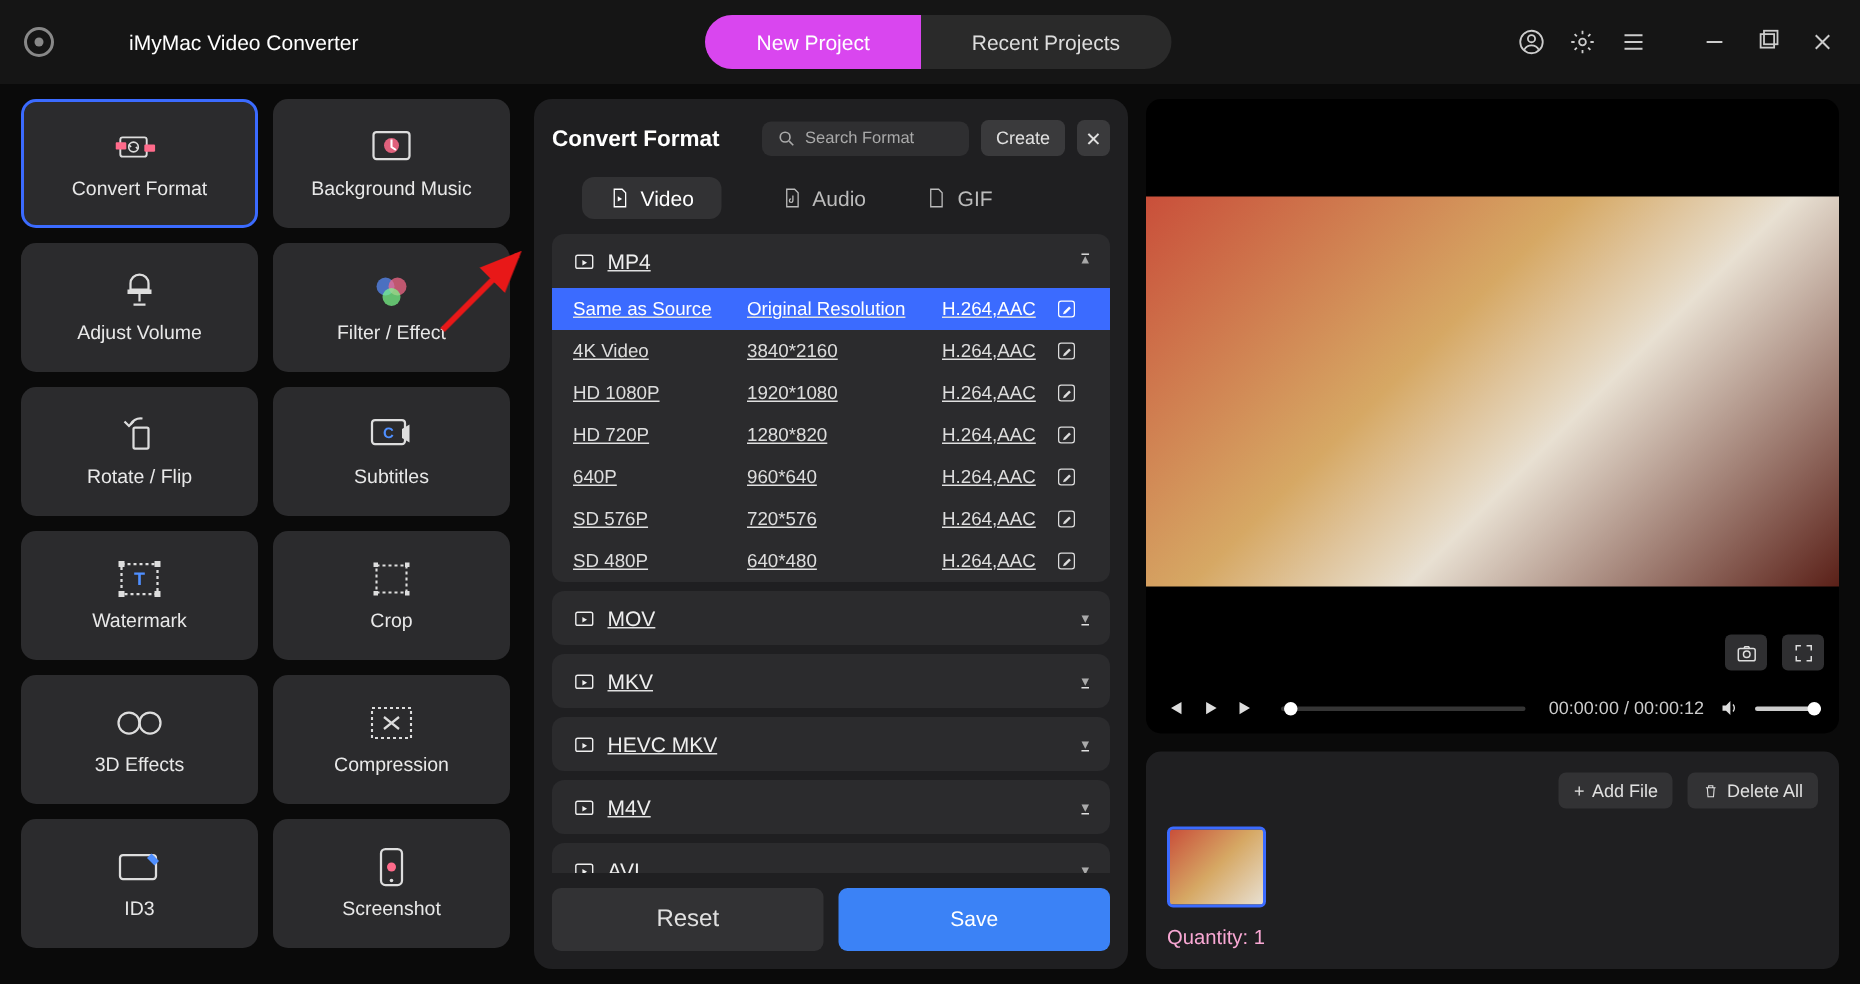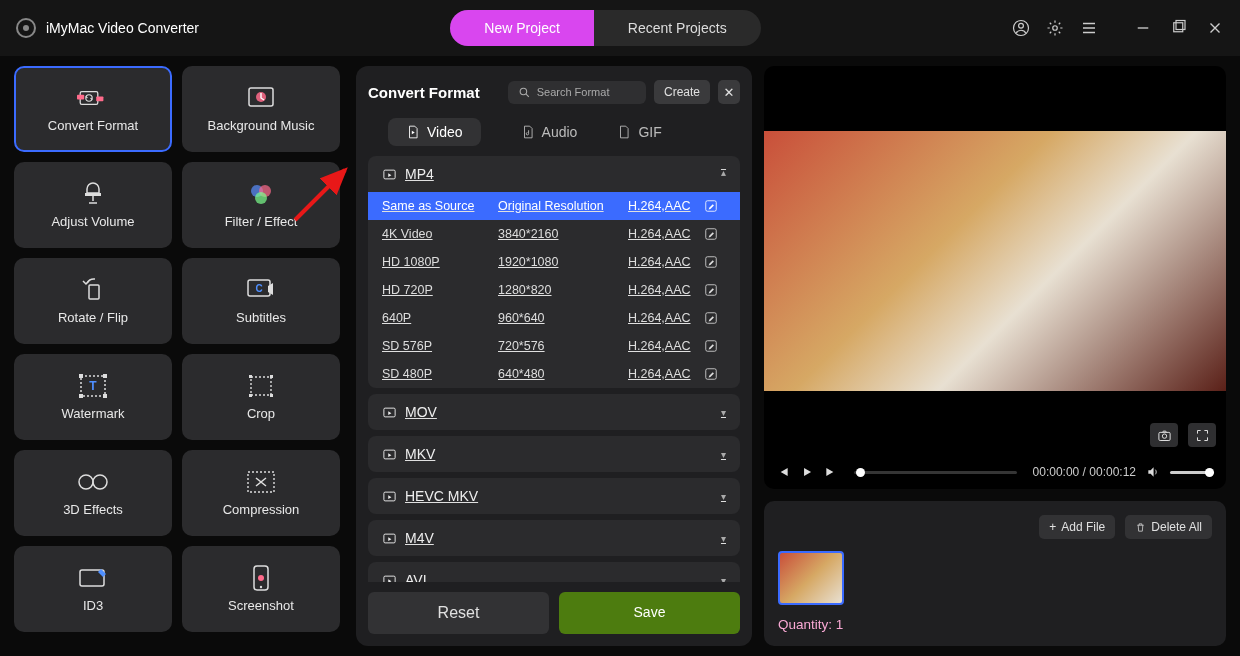--- a/index.html
+++ b/index.html
@@ -1,19 +1,19 @@
 <!DOCTYPE html>
 <html><head>
 <meta charset="utf-8">
 <style>
 * { margin: 0; padding: 0; box-sizing: border-box; font-family: -apple-system, BlinkMacSystemFont, "Segoe UI", sans-serif; }
 body { background: #0a0a0a; color: #e0e0e0; width: 1240px; height: 656px; overflow: hidden; }
 
 
-.titlebar { display: flex; align-items: center; height: 56px; padding: 0 16px; background: #151515; }
+.titlebar { display: flex; align-items: center; height: 56px; padding: 0 16px; background: #151515; gap: 40px; }
 .titlebar .logo { width: 20px; height: 20px; border: 2px solid #888; border-radius: 50%; display: flex; align-items: center; justify-content: center; margin-right: 10px; }
 .titlebar .logo::after { content: ''; width: 6px; height: 6px; background: #888; border-radius: 50%; }
 .titlebar .title { color: #fff; font-size: 14px; font-weight: 500; }
 .titlebar .center-nav { margin-left: auto; margin-right: auto; display: flex; background: #2a2a2a; border-radius: 22px; overflow: hidden; }
 .titlebar .center-nav .btn { padding: 10px 34px; font-size: 14px; cursor: pointer; }
 .titlebar .center-nav .btn.active { background: #d946ef; color: #fff; }
 .titlebar .center-nav .btn:not(.active) { color: #ddd; }
 .titlebar .right-icons { display: flex; gap: 16px; align-items: center; }
 .titlebar .right-icons .win-controls { display: flex; gap: 18px; margin-left: 20px; }
 .titlebar .ico { width: 18px; height: 18px; cursor: pointer; color: #ccc; }
@@ -51,21 +51,21 @@
 .fmt-group .fmt-head { display: flex; align-items: center; padding: 10px 14px; font-size: 14px; color: #eee; cursor: pointer; }
 .fmt-group .fmt-head svg { width: 15px; height: 15px; margin-right: 8px; }
 .fmt-group .fmt-head .caret { margin-left: auto; font-size: 10px; color: #aaa; }
 .fmt-group.open .fmt-head .caret { transform: rotate(180deg); }
 .fmt-row { display: grid; grid-template-columns: 116px 130px 1fr 22px; align-items: center; padding: 7px 14px; font-size: 12.5px; color: #ddd; cursor: pointer; }
 .fmt-row.selected { background: #3b6bff; color: #fff; }
 .fmt-row .edit { width: 14px; height: 14px; }
 
 .action-row { display: flex; gap: 10px; margin-top: 10px; }
 .action-row .btn-sec { flex: 1; background: #323234; border-radius: 6px; padding: 12px; text-align: center; font-size: 16px; cursor: pointer; }
-.action-row .btn-pri { flex: 1; background: #4d7c0f; border-radius: 6px; padding: 12px; text-align: center; font-size: 14px; cursor: pointer; color: #fff; }
+.action-row .btn-pri { flex: 1; background: #3b82f6; border-radius: 6px; padding: 12px; text-align: center; font-size: 14px; cursor: pointer; color: #fff; }
 
 
 .preview-panel { flex: 1; display: flex; flex-direction: column; gap: 12px; }
 .video-box { background: #000; border-radius: 10px; flex: 1; display: flex; flex-direction: column; }
 .video-area { flex: 1; display: flex; align-items: center; justify-content: center; overflow: hidden; position: relative; }
 .video-thumb { width: 100%; height: 260px; background: linear-gradient(135deg,#c94f3a 0%,#d6a864 40%,#e8e0d2 60%,#5a2018 100%); position: relative; }
 .video-overlay-icons { position: absolute; bottom: 8px; right: 10px; display: flex; gap: 10px; }
 .video-overlay-icons .oicon { background: #2f2f31; width: 28px; height: 24px; border-radius: 4px; display: flex; align-items: center; justify-content: center; cursor: pointer; }
 .playbar { display: flex; align-items: center; gap: 10px; padding: 10px 12px; font-size: 12px; }
 .playbar .pb-btn { width: 14px; height: 14px; cursor: pointer; color: #ddd; }

